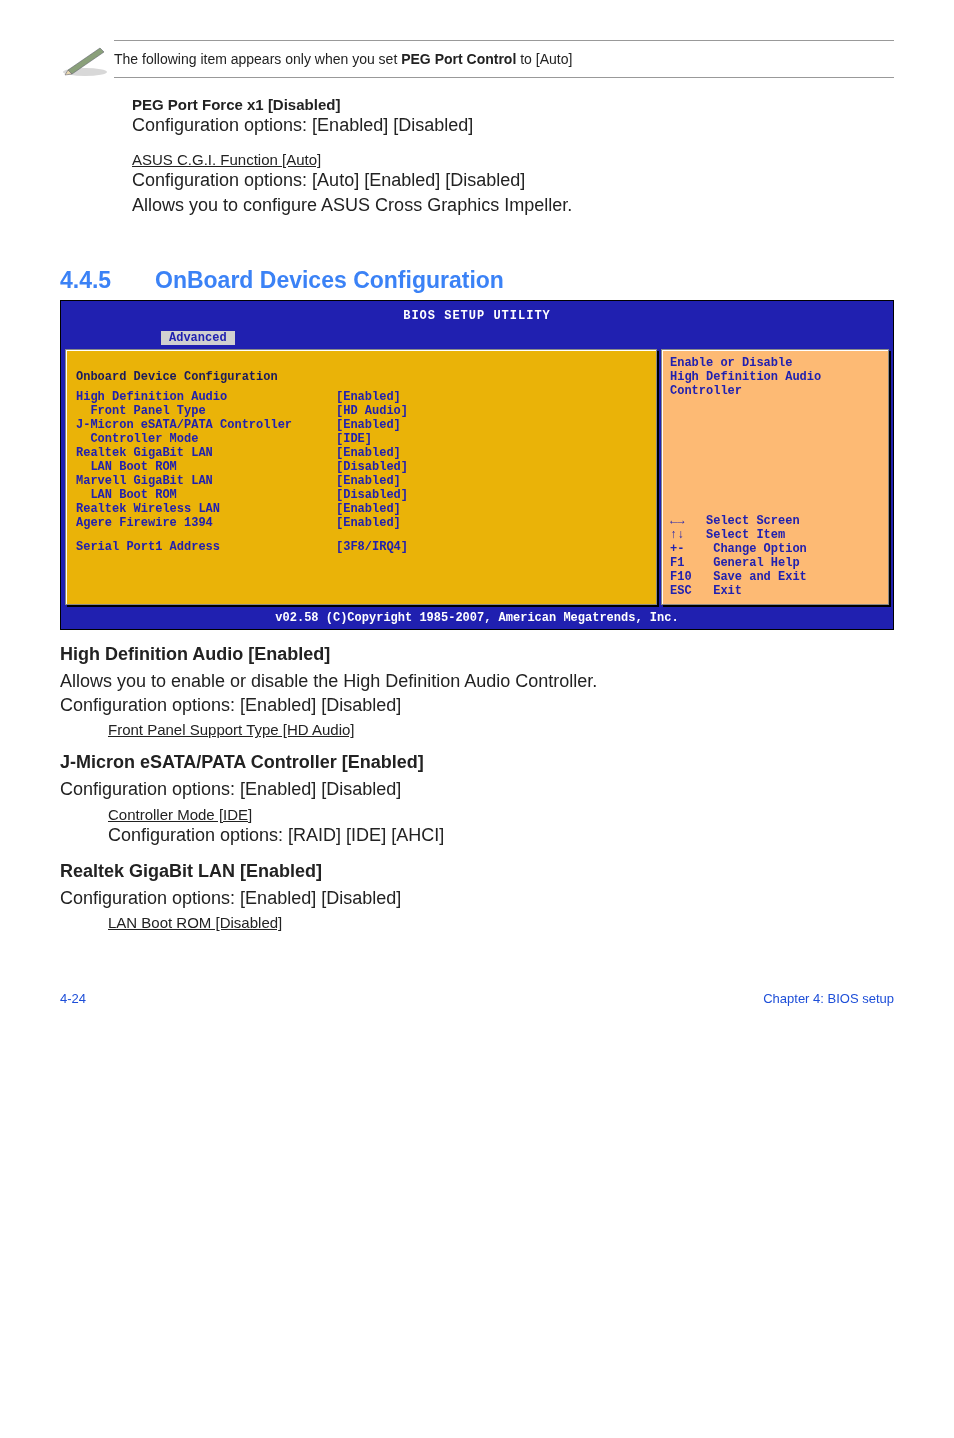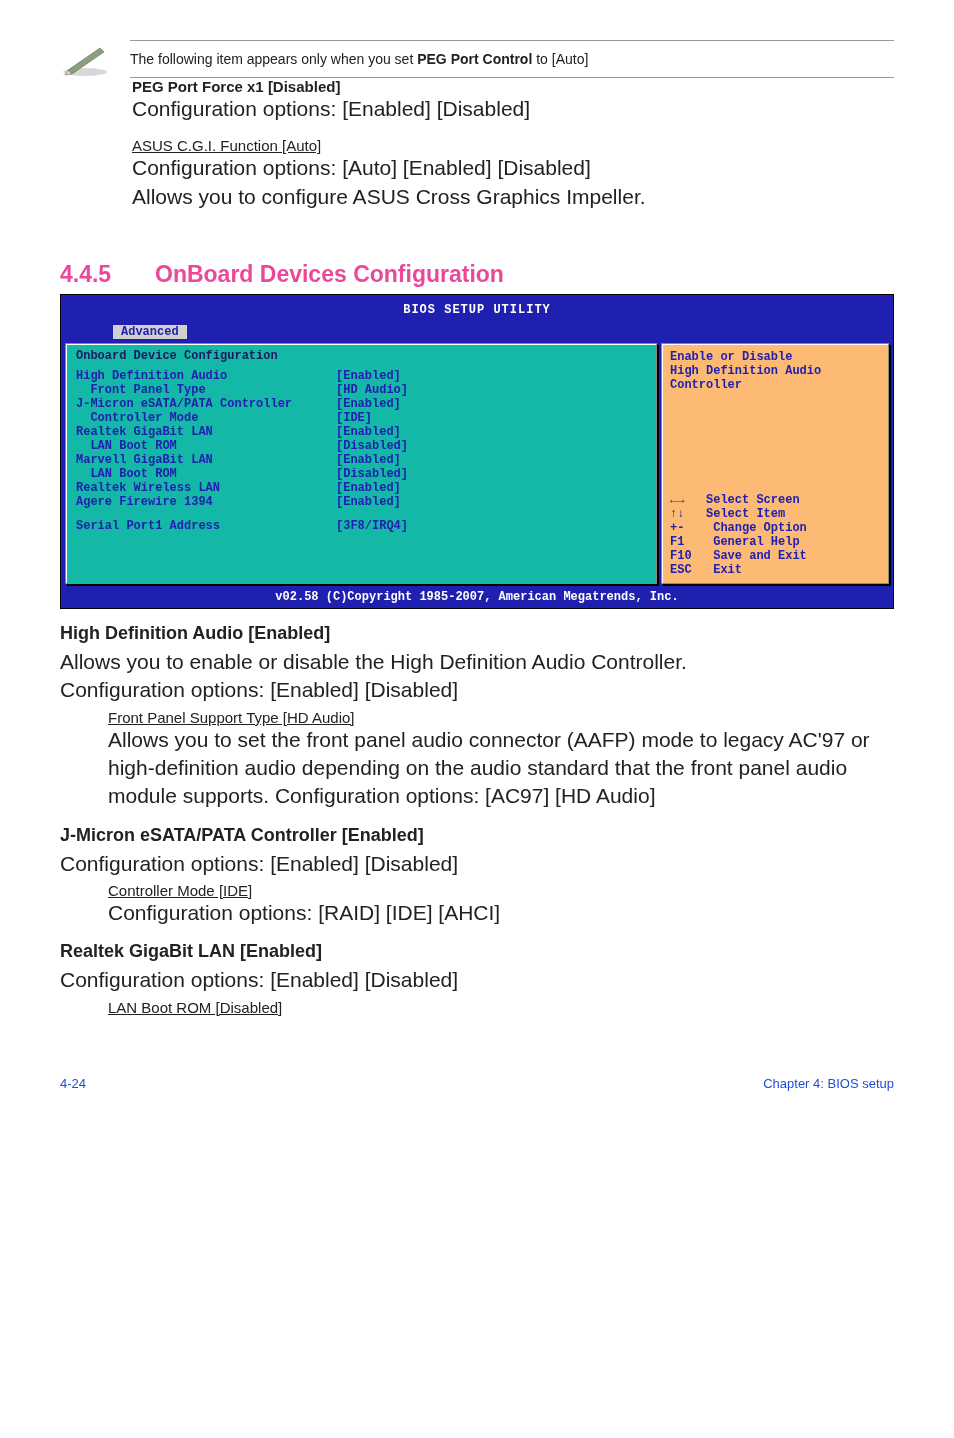--- a/index.html
+++ b/index.html
@@ -7,21 +7,22 @@
     padding: 40px 60px;
     font-family: Arial, Helvetica, sans-serif;
     color: #222;
     background: #fff;
     width: 954px;
     box-sizing: border-box;
   }
   .note-box {
     display: flex;
     align-items: center;
-    gap: 20px;
+    gap: 4px;
+    margin-bottom: 18px;
   }
   .note-icon {
     width: 50px;
     height: 35px;
     flex-shrink: 0;
   }
   .note-text-wrap {
     flex: 1;
     border-top: 1px solid #999;
     border-bottom: 1px solid #999;
@@ -30,31 +31,31 @@
   }
   .indent {
     margin-left: 72px;
     margin-bottom: 14px;
   }
   .subhead {
     font-weight: bold;
     font-size: 15px;
   }
   .body-text {
-    font-size: 21px;
+    font-size: 18px;
     line-height: 1.35;
   }
   .ital-under {
     text-decoration: underline;
     font-size: 15px;
   }
   h2.section {
     font-size: 23px;
     font-weight: bold;
-    color: #ec4899;
+    color: #3b82f6;
     margin: 50px 0 6px 0;
   }
   h2.section .num {
     display: inline-block;
     width: 95px;
   }
   
   .bios {
     font-family: "Courier New", monospace;
     font-size: 12px;
@@ -66,34 +67,34 @@
   .bios-title {
     text-align: center;
     padding: 8px 0;
     letter-spacing: 1px;
   }
   .bios-tab {
     background: #d0d0d0;
     color: #2020b0;
     display: inline-block;
     padding: 0 8px;
-    margin-left: 52px;
+    margin-left: 100px;
   }
   .bios-body {
     display: flex;
     padding: 4px;
     gap: 4px;
   }
   .bios-left {
     flex: 1;
-    background: #14b8a6;
+    background: #eab308;
     color: #2020b0;
     border: 1px solid #888;
     box-shadow: inset 1px 1px 0 #fff, 2px 2px 0 #000;
-    padding: 5px 10px 10px 10px;
+    padding: 20px 10px 10px 10px;
   }
   .bios-left .panel-title {
     color: #1a1a5e;
     margin-bottom: 6px;
   }
   .bios-row {
     display: flex;
     white-space: pre;
   }
   .bios-row .k { width: 260px; }
@@ -208,21 +209,20 @@
     </div>
   </div>
   <div class="bios-footer">v02.58 (C)Copyright 1985-2007, American Megatrends, Inc.</div>
 </div>
 
 <h3 class="sub">High Definition Audio [Enabled]</h3>
 <div class="body-text">Allows you to enable or disable the High Definition Audio Controller.</div>
 <div class="body-text">Configuration options: [Enabled] [Disabled]</div>
 <div class="sub-indent">
   <div class="ital-under">Front Panel Support Type [HD Audio]</div>
-  <div class="body-text">Allows you to set the front panel audio connector (AAFP) mode to legacy AC'97 or high-definition audio depending on the audio standard that the front panel audio module supports. Configuration options: [AC97] [HD Audio]</div>
 </div>
 
 <h3 class="sub">J-Micron eSATA/PATA Controller [Enabled]</h3>
 <div class="body-text">Configuration options: [Enabled] [Disabled]</div>
 <div class="sub-indent">
   <div class="ital-under">Controller Mode [IDE]</div>
   <div class="body-text">Configuration options: [RAID] [IDE] [AHCI]</div>
 </div>
 
 <h3 class="sub">Realtek GigaBit LAN [Enabled]</h3>

